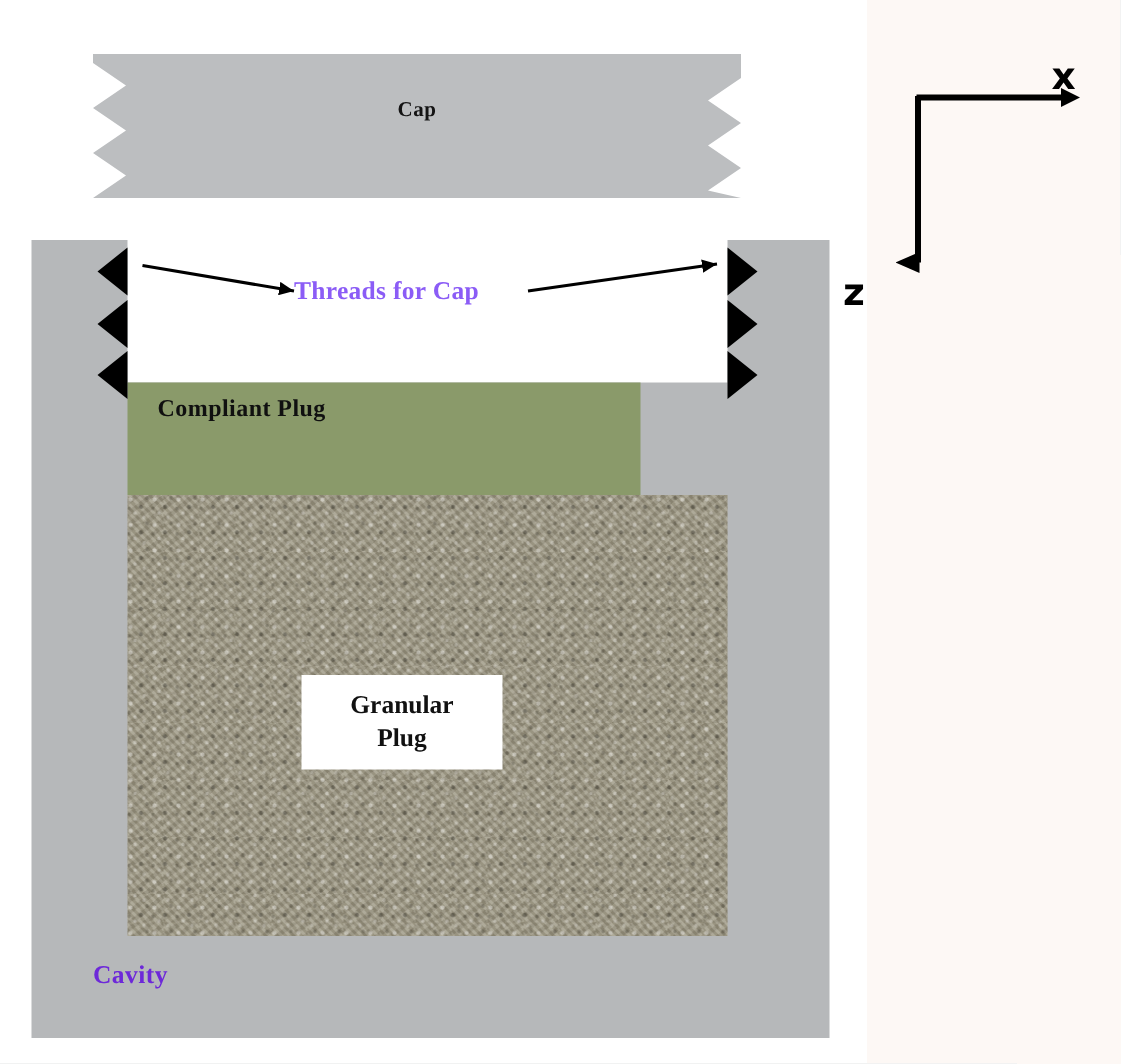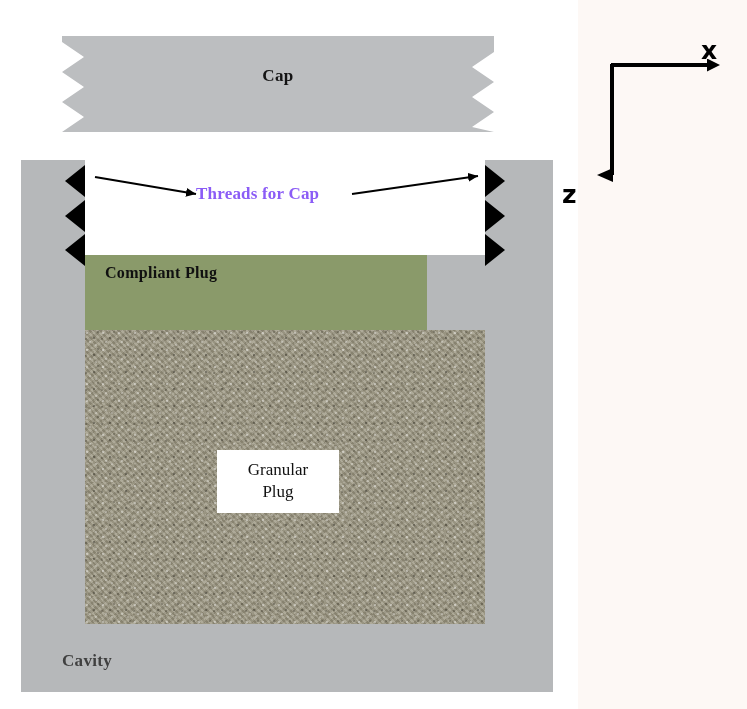--- a/index.html
+++ b/index.html
@@ -40,21 +40,21 @@
     height: 96px;
   }
   .cap-svg { display: block; }
 
   .cap-label {
     position: absolute;
     left: 0;
     top: 30px;
     width: 432px;
     text-align: center;
-    font-size: 17px;
+    font-size: 14px;
     font-weight: bold;
     color: #141414;
     letter-spacing: .4px;
   }
 
   
   .cavity {
     position: absolute;
     left: 21px;
     top: 160px;
@@ -107,39 +107,39 @@
       radial-gradient(circle at 13px 2px, rgba(60,56,44,.34) 0 1px, transparent 1.5px),
       radial-gradient(circle at 11px 15px, rgba(255,255,255,.26) 0 1px, transparent 1.4px),
       radial-gradient(circle at 1px 9px, rgba(55,52,40,.30) 0 1px, transparent 1.4px),
       repeating-linear-gradient(48deg, rgba(255,255,255,.11) 0 2px, rgba(70,66,52,.12) 2px 4px),
       repeating-linear-gradient(-38deg, rgba(255,255,255,.09) 0 3px, rgba(60,57,46,.10) 3px 6px);
     background-size: 16px 17px, 16px 17px, 16px 17px, 16px 17px, 16px 17px, 16px 17px, 24px 24px, 19px 19px;
   }
 
   .media-label {
     position: absolute;
-    left: 132px;
+    left: 116px;
     top: 120px;
-    width: 122px;
+    width: 134px;
     padding: 9px 2px 10px 2px;
     background: #ffffff;
     text-align: center;
     font-size: 17px;
-    font-weight: normal;
+    font-weight: bold;
     line-height: 1.28;
     color: #111111;
   }
 
   .cavity-label {
     position: absolute;
     left: 41px;
-    top: 491px;
+    top: 480px;
     font-size: 17px;
     font-weight: bold;
-    color: #404040;
+    color: #6d28d9;
     letter-spacing: .3px;
   }
 
   
   .threads-svg {
     position: absolute;
     left: 0;
     top: 0;
     width: 532px;
     height: 532px;

